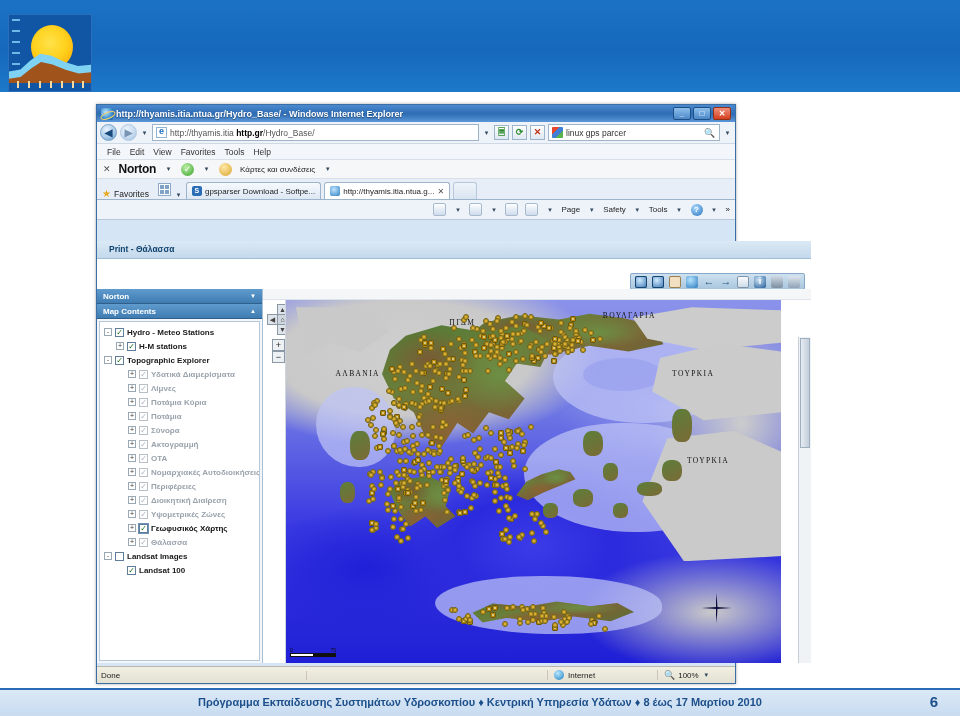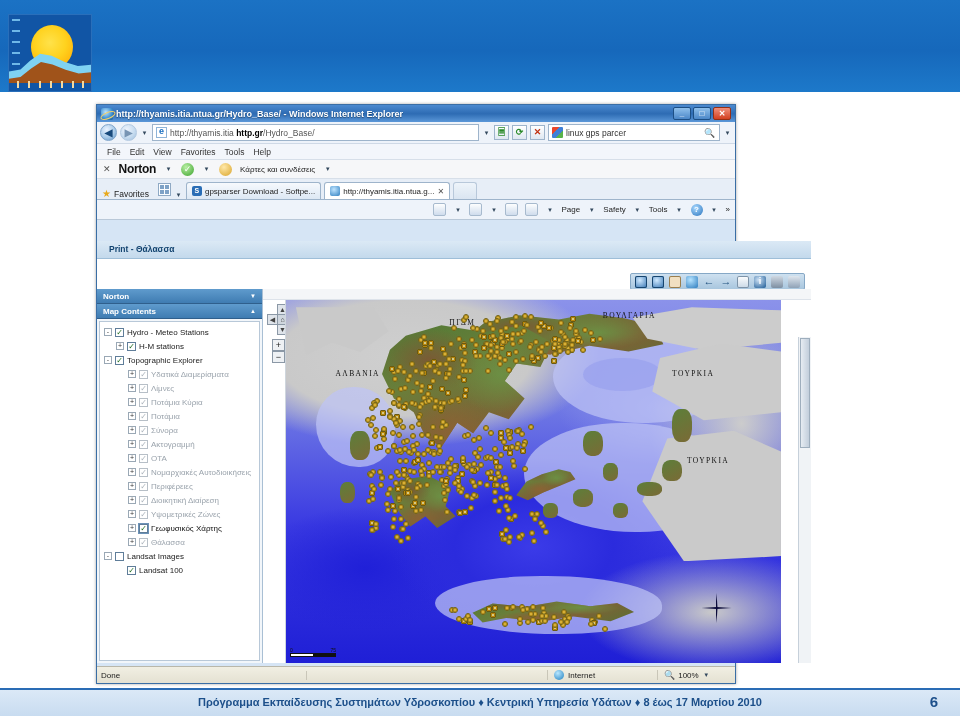--- a/index.html
+++ b/index.html
@@ -180,21 +180,21 @@
   .ltrow.sel .cb { outline:1px solid #6d93b8; }
   .exp {
     width:8px; height:8px; border:1px solid #9aa8b5; background:#fff; font-size:7px;
     line-height:6px; text-align:center; color:#333; flex:0 0 auto;
   }
   .cb {
     width:9px; height:9px; border:1px solid #5f7d99; background:#fff; flex:0 0 auto;
     font-size:8px; line-height:7px; text-align:center; color:#1e6b1e;
   }
   .cb.off { color:transparent; }
-  .lt-label { color:#1a1a1a; }
+  .lt-label { color:#1a1a1a;font-weight:bold; }
 
   .map-wrap { flex:1; position:relative; background:#ffffff; }
   .map-scroll-top { position:absolute; left:0; top:0; right:0; height:11px; background:#f4f6f8; border-bottom:1px solid #dde3ea; }
   .map {
     position:absolute; left:22px; top:11px; right:30px; bottom:0;
     background:
       radial-gradient(ellipse 58% 36% at 24% 16%, #cfcfcf 0%, #c9c9c9 44%, rgba(201,201,201,0) 68%),
       radial-gradient(ellipse 30% 46% at 92% 34%, #cccccc 0%, rgba(204,204,204,0) 62%),
       radial-gradient(ellipse 42% 26% at 86% 86%, #c9c9c9 0%, rgba(201,201,201,0) 64%),
       radial-gradient(ellipse 40% 34% at 50% 68%, #3b3be8 0%, #2b2bdd 40%, rgba(43,43,221,0) 72%),

